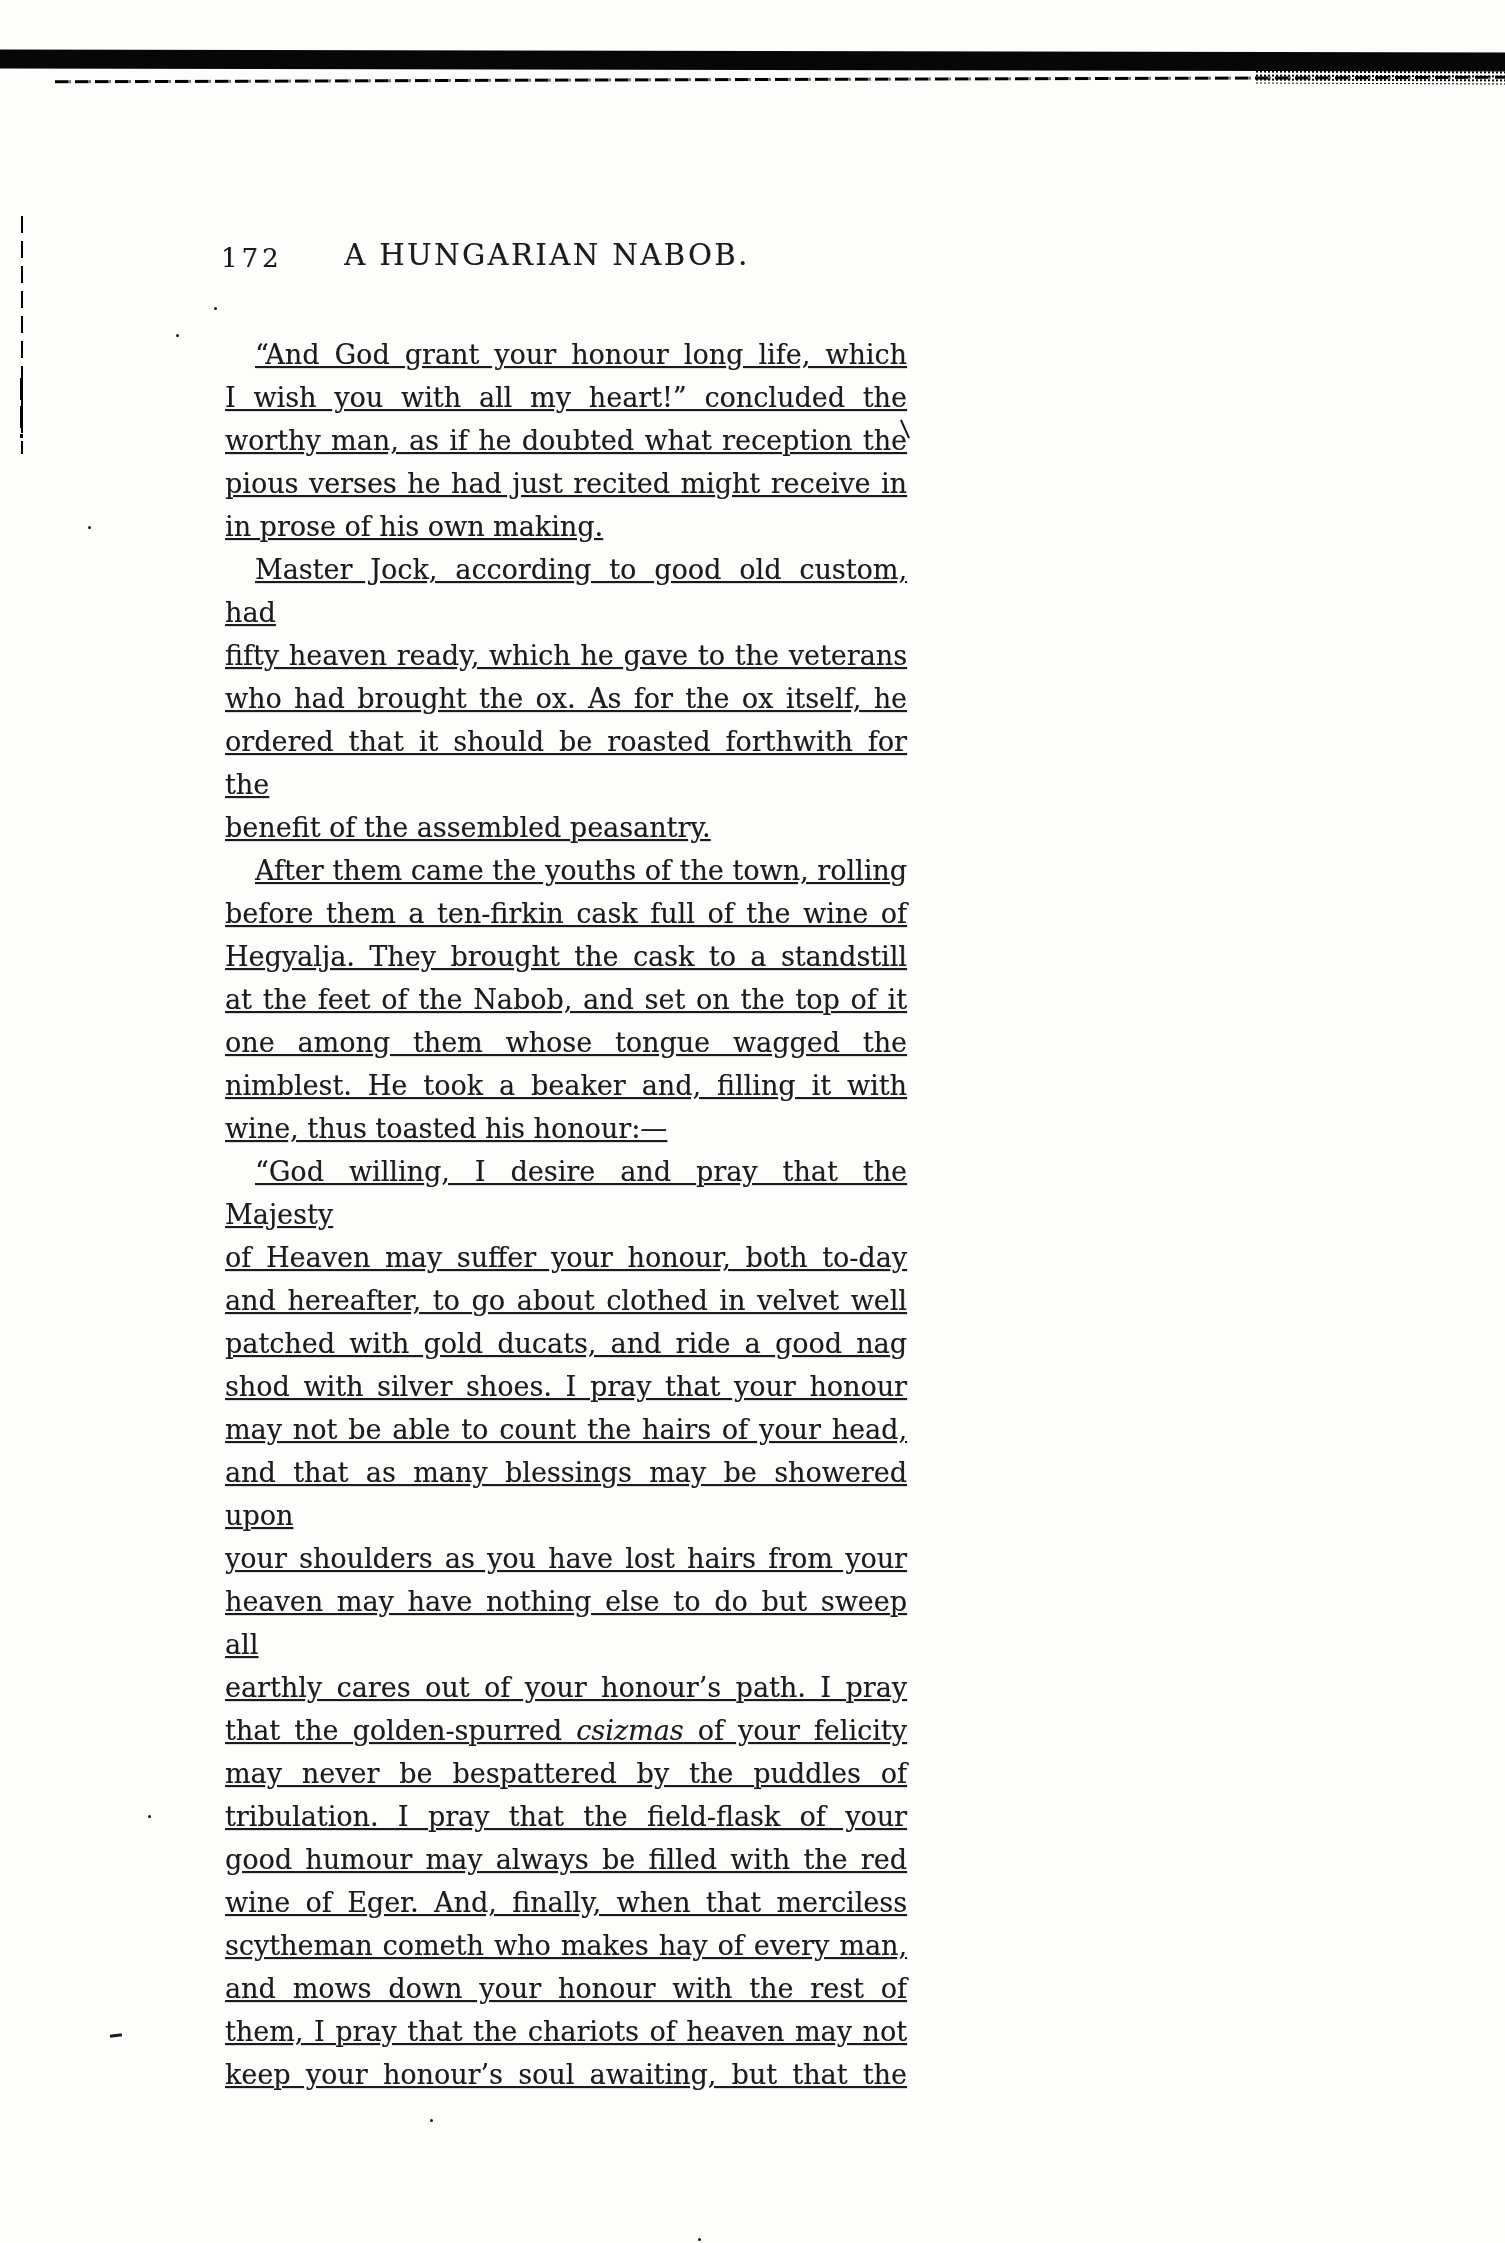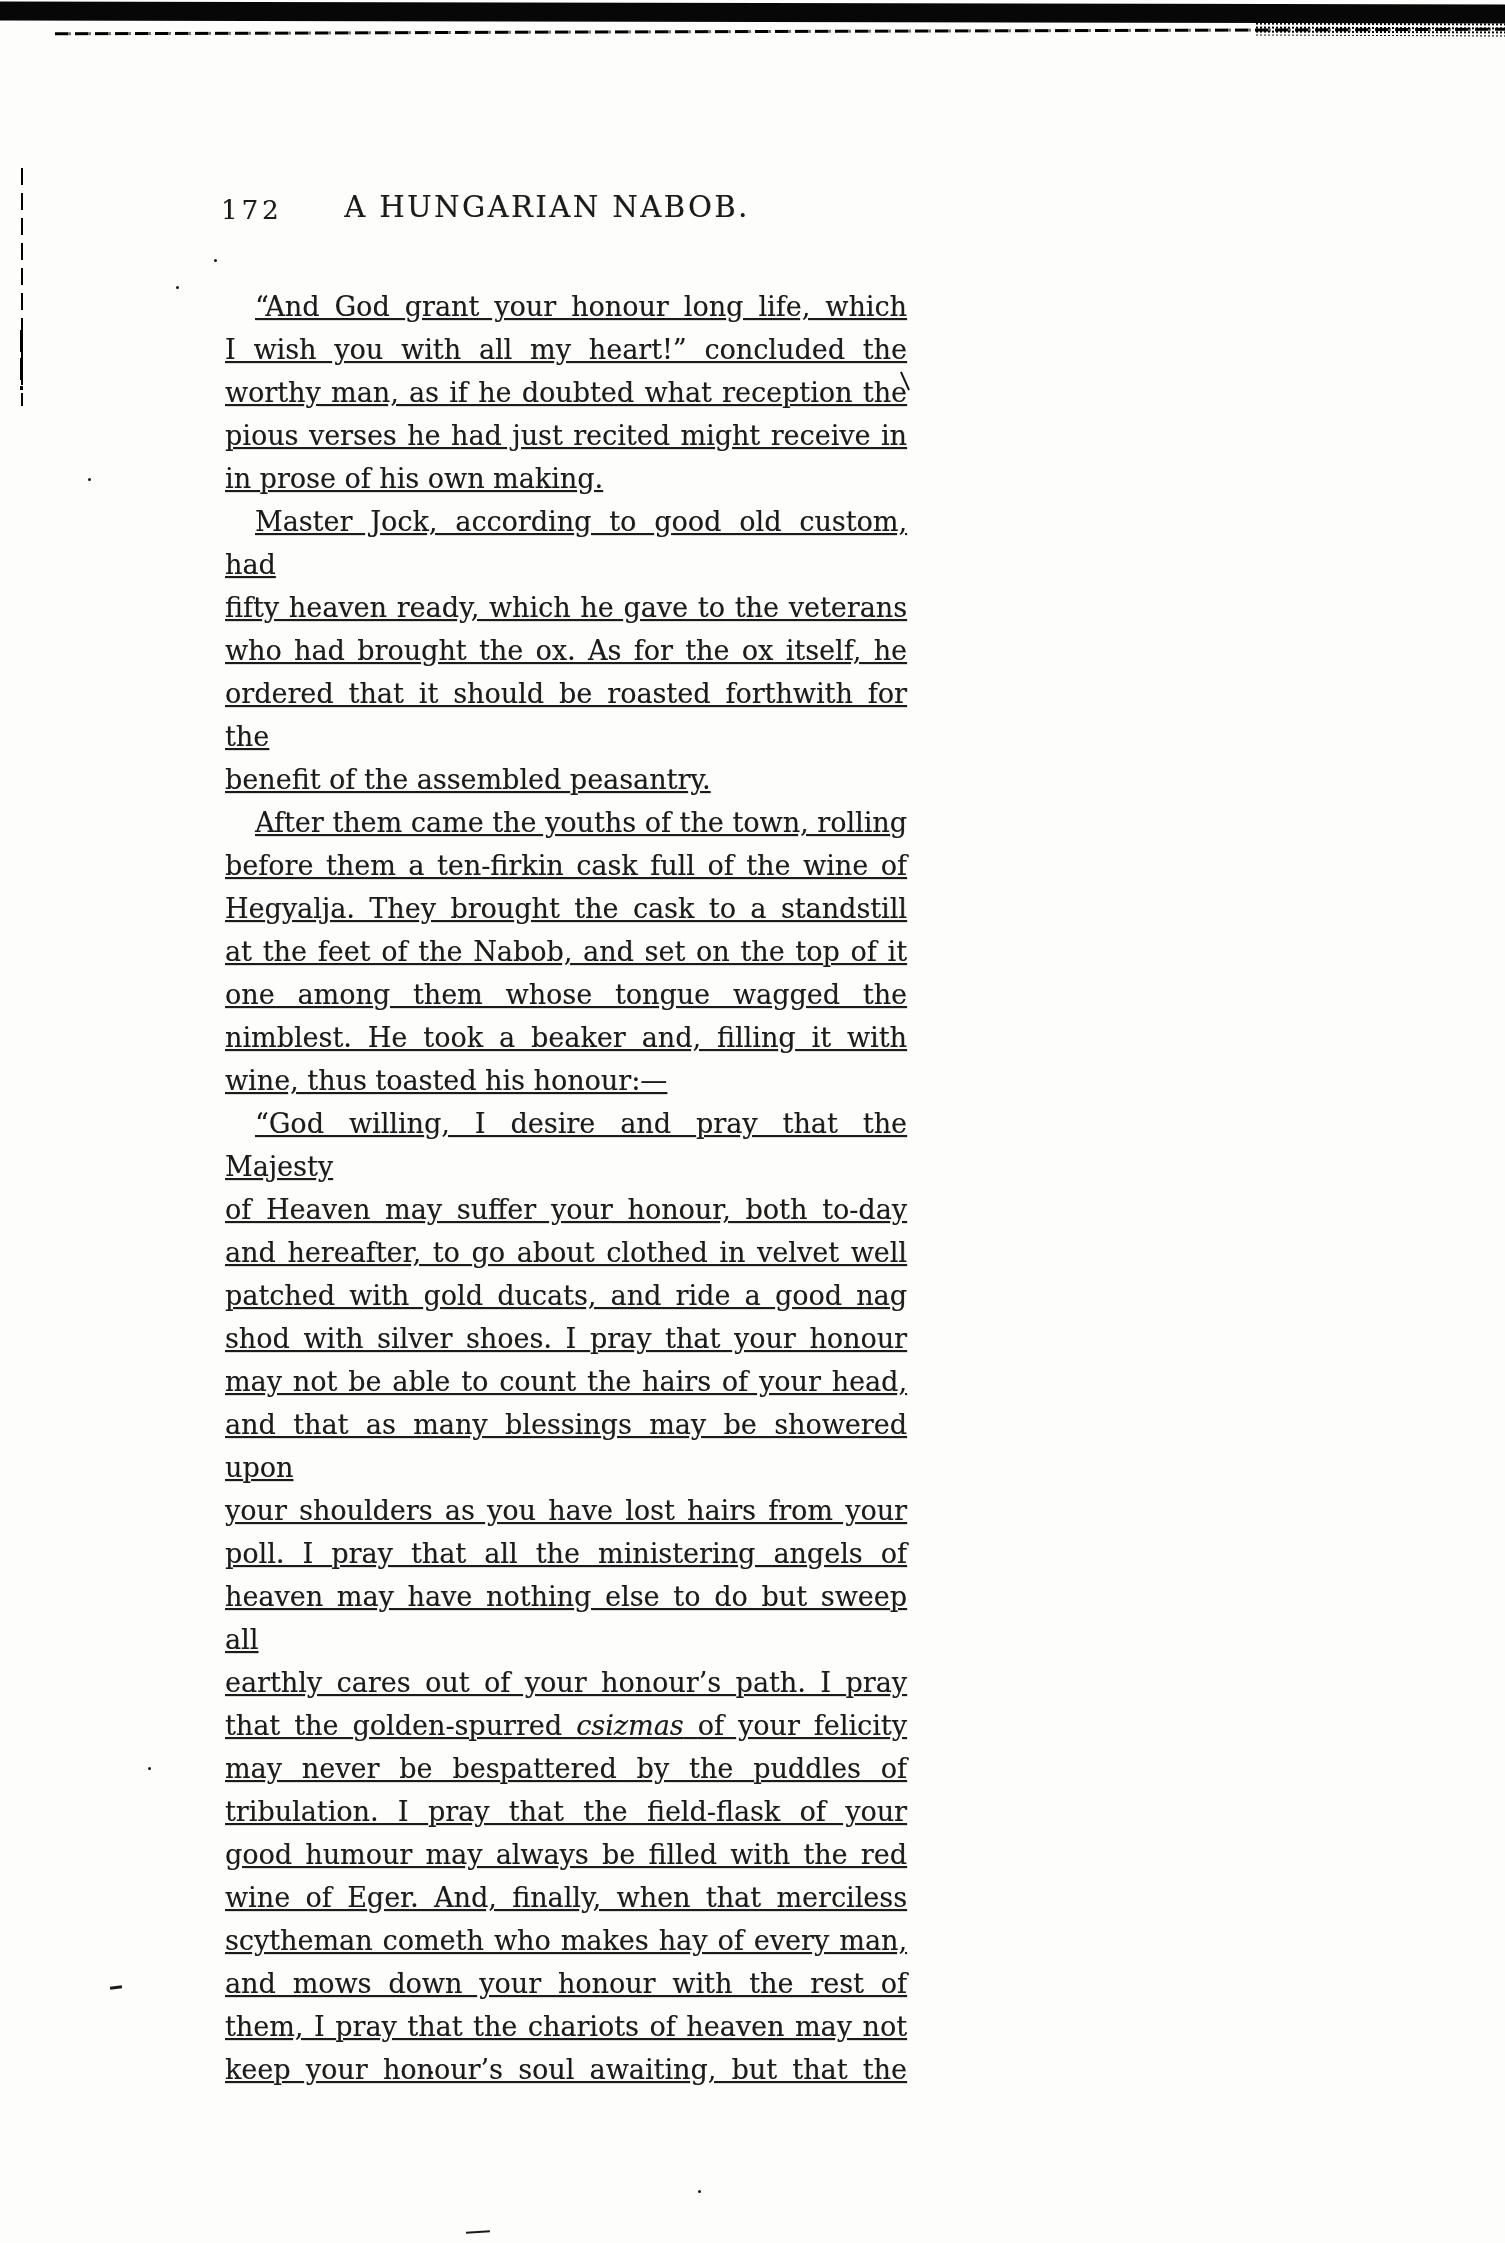--- a/index.html
+++ b/index.html
@@ -4,21 +4,21 @@
 <style>
   html, body { margin: 0; padding: 0; }
   body {
     width: 1505px; height: 2243px;
     background: #fdfdfc;
     position: relative;
     overflow: hidden;
     font-family: "DejaVu Serif", "Liberation Serif", serif;
     color: #1b1b1b;
   }
-  .page { position: absolute; inset: 0; }
+  .page { position: absolute; inset: 0; margin-top: 48px; }
 
   
   .artifact-topbar {
     position: absolute; left: -12px; top: 3px;
     width: 1530px; height: 19px;
     background: #070707;
     transform: rotate(0.12deg);
   }
   .artifact-topbar-dither {
     position: absolute; right: 0px; top: 22px;
@@ -135,21 +135,20 @@
     <div class="line para-end">wine, thus toasted his honour:—</div>
 
     <div class="line indent">“God willing, I desire and pray that the Majesty</div>
     <div class="line">of Heaven may suffer your honour, both to-day</div>
     <div class="line">and hereafter, to go about clothed in velvet well</div>
     <div class="line">patched with gold ducats, and ride a good nag</div>
     <div class="line">shod with silver shoes. I pray that your honour</div>
     <div class="line">may not be able to count the hairs of your head,</div>
     <div class="line">and that as many blessings may be showered upon</div>
     <div class="line">your shoulders as you have lost hairs from your</div>
-    <div class="line">poll. I pray that all the ministering angels of</div>
     <div class="line">heaven may have nothing else to do but sweep all</div>
     <div class="line">earthly cares out of your honour’s path. I pray</div>
 
     <div class="line"><span>that the golden-spurred</span> <i>csizmas</i> <span>of your felicity</span></div>
 
     <div class="line">may never be bespattered by the puddles of</div>
     <div class="line">tribulation. I pray that the field-flask of your</div>
     <div class="line">good humour may always be filled with the red</div>
     <div class="line">wine of Eger. And, finally, when that merciless</div>
     <div class="line">scytheman cometh who makes hay of every man,</div>

